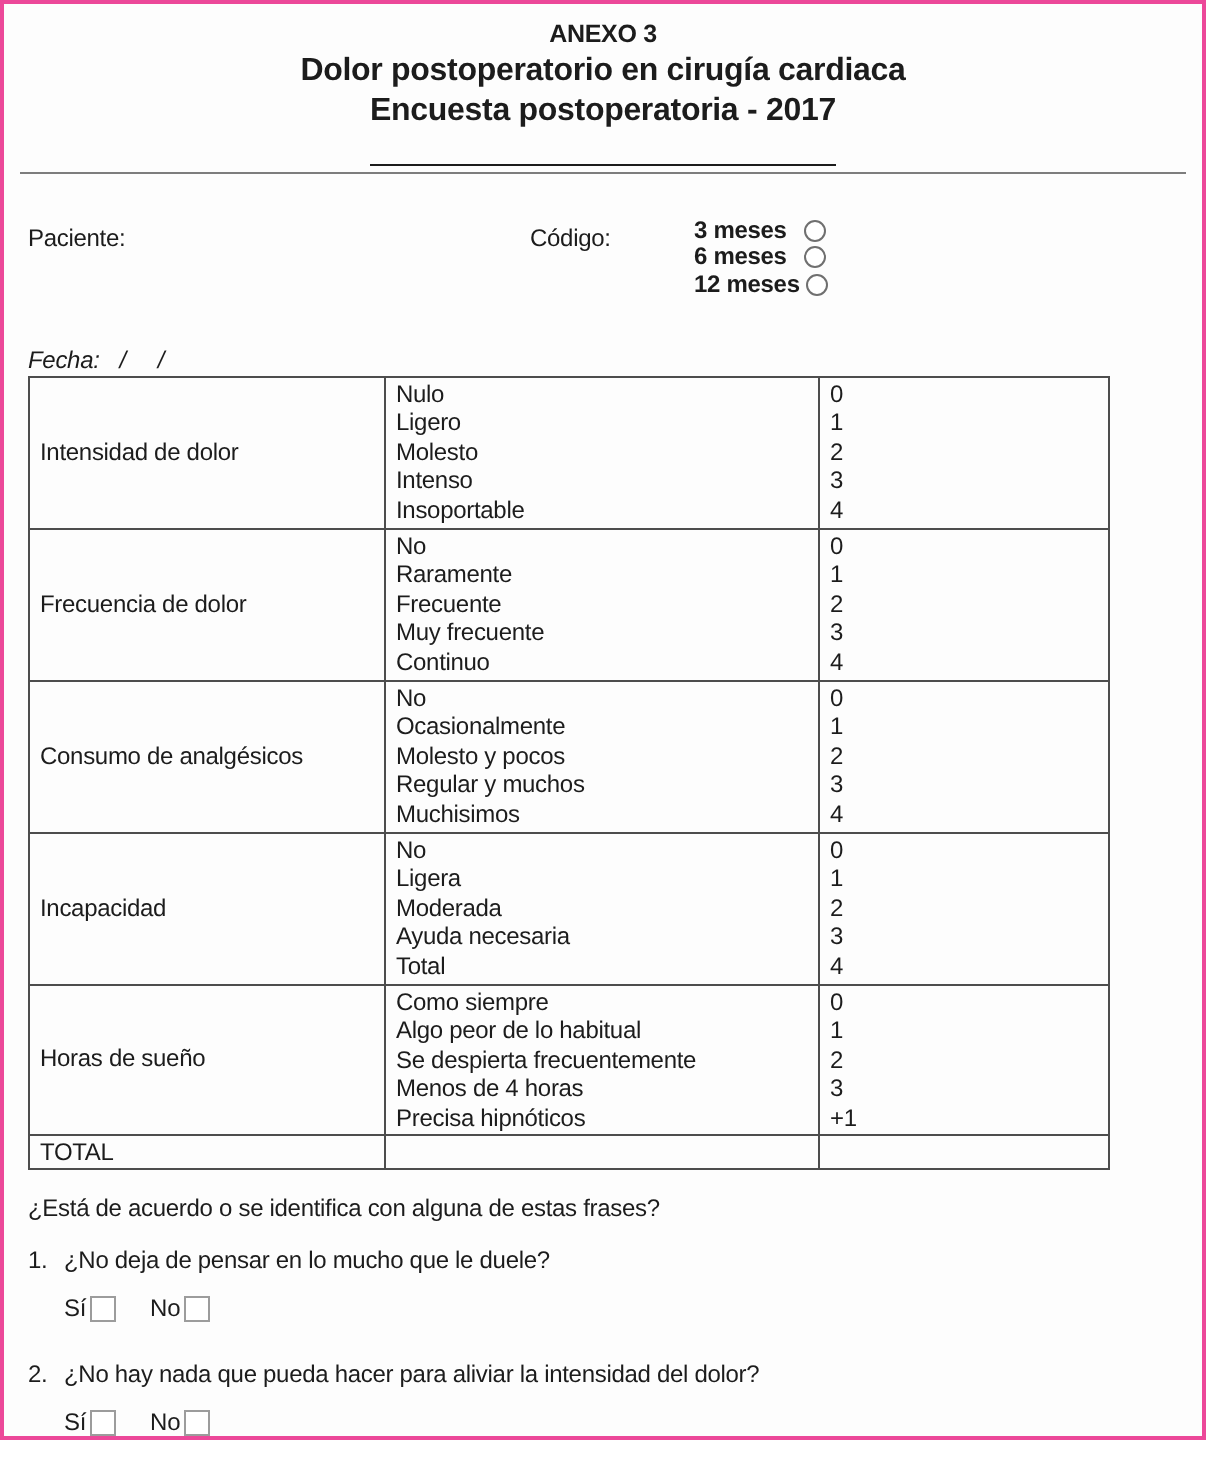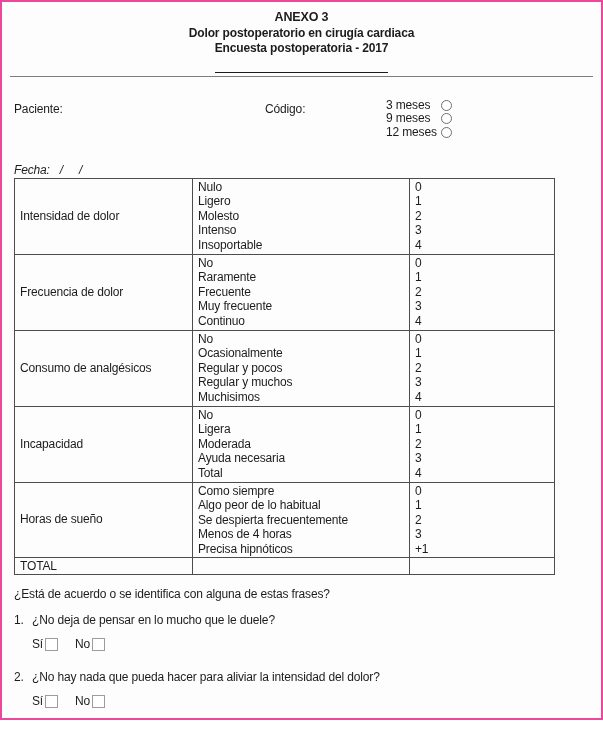--- a/index.html
+++ b/index.html
@@ -14,33 +14,33 @@
     height: 720px;
     border: 2px solid #ec4899;
     background: #fdfdfd;
     overflow: hidden;
     font-size: 12px;
     letter-spacing: -0.15px;
     line-height: 1.25;
   }
   
   .header { text-align: center; padding-top: 8px; }
-  .header .h-line { font-weight: bold; font-size: 12px; }
+  .header .h-line { font-weight: bold; font-size: 16px; }
   .header .h-line1 { font-size: 12.5px; }
   .header .h-underlined { display: inline-block; border-bottom: 1.2px solid #1c1c1c; padding-bottom: 16px; }
   .rule {
     border: none;
     border-top: 1.2px solid #7d7d7d;
     margin: 3px 8px 0 8px;
   }
   
   .info-block { position: relative; height: 68px; }
   .lbl-paciente { position: absolute; left: 12px; top: 25px; }
   .lbl-codigo   { position: absolute; left: 263px; top: 25px; }
-  .codigo-options { position: absolute; left: 384px; top: 22px; }
+  .codigo-options { position: absolute; left: 345px; top: 22px; font-weight: bold; }
   .codigo-option { display: flex; align-items: center; height: 13px; margin-bottom: 0.5px; }
   .codigo-option .opt-text { display: inline-block; min-width: 52px; }
   .radio {
     display: inline-block;
     width: 11px; height: 11px;
     border: 1.2px solid #6f6f6f;
     border-radius: 50%;
     background: #fff;
     margin-left: 3px;
   }
@@ -97,21 +97,21 @@
 
   <div class="info-block">
     <span class="lbl-paciente">Paciente:</span>
     <span class="lbl-codigo">Código:</span>
     <div class="codigo-options">
       <div class="codigo-option">
         <span class="opt-text">3 meses</span>
         <span class="radio"></span>
       </div>
       <div class="codigo-option">
-        <span class="opt-text">9 meses</span>
+        <span class="opt-text">6 meses</span>
         <span class="radio"></span>
       </div>
       <div class="codigo-option">
         <span class="opt-text">12 meses</span>
         <span class="radio"></span>
       </div>
     </div>
   </div>
 
   <div class="fecha-row">
@@ -154,21 +154,21 @@
           <div class="cell-line">2</div>
           <div class="cell-line">3</div>
           <div class="cell-line">4</div>
         </td>
       </tr>
       <tr class="cat-row">
         <td class="col-cat">Consumo de analgésicos</td>
         <td class="col-opt">
           <div class="cell-line">No</div>
           <div class="cell-line">Ocasionalmente</div>
-          <div class="cell-line">Regular y pocos</div>
+          <div class="cell-line">Molesto y pocos</div>
           <div class="cell-line">Regular y muchos</div>
           <div class="cell-line">Muchisimos</div>
         </td>
         <td class="col-val">
           <div class="cell-line">0</div>
           <div class="cell-line">1</div>
           <div class="cell-line">2</div>
           <div class="cell-line">3</div>
           <div class="cell-line">4</div>
         </td>

